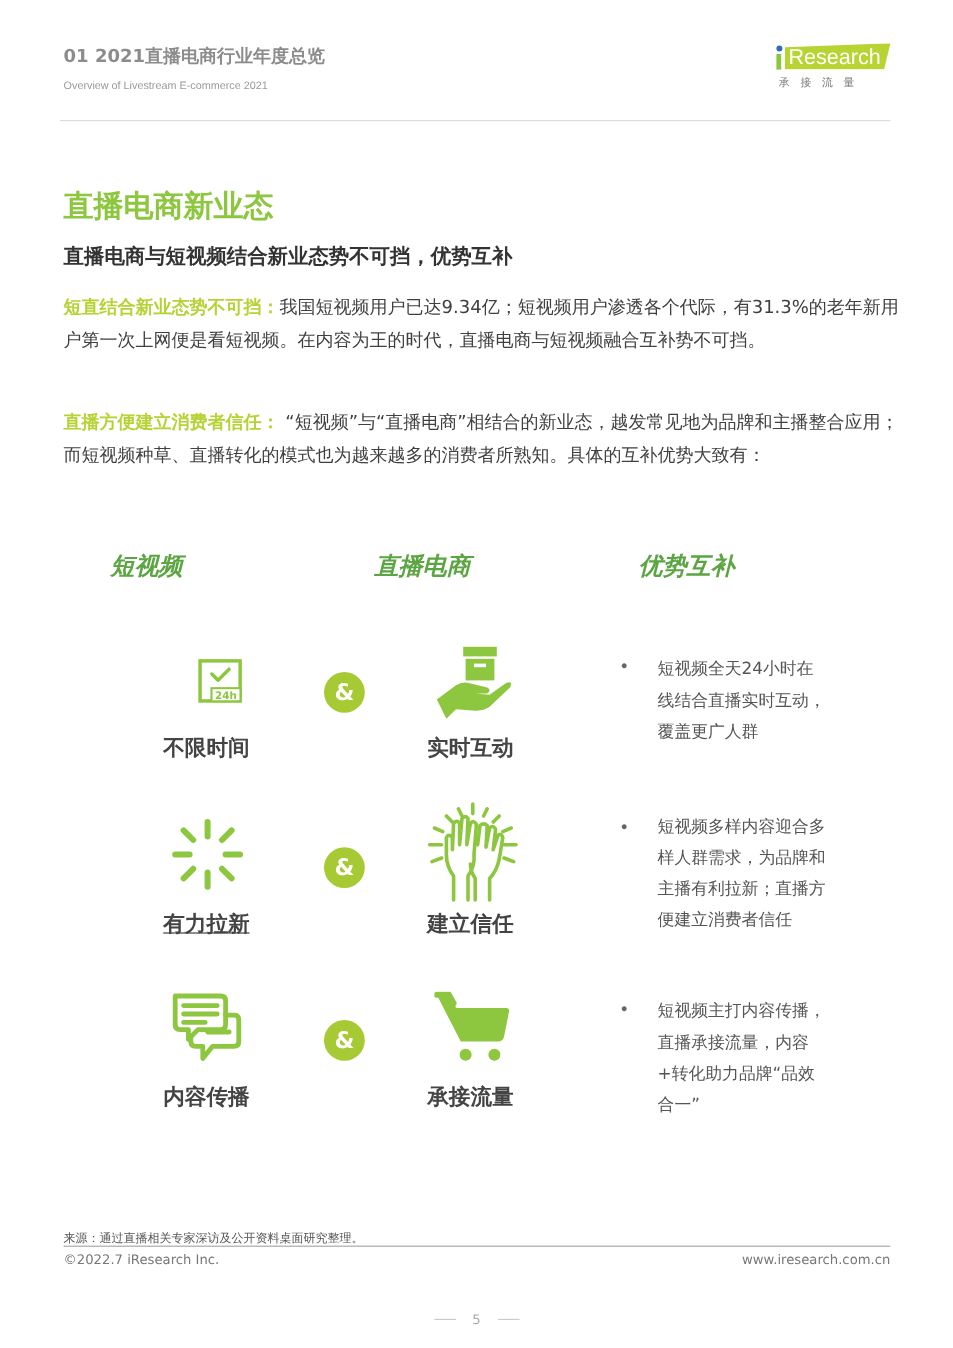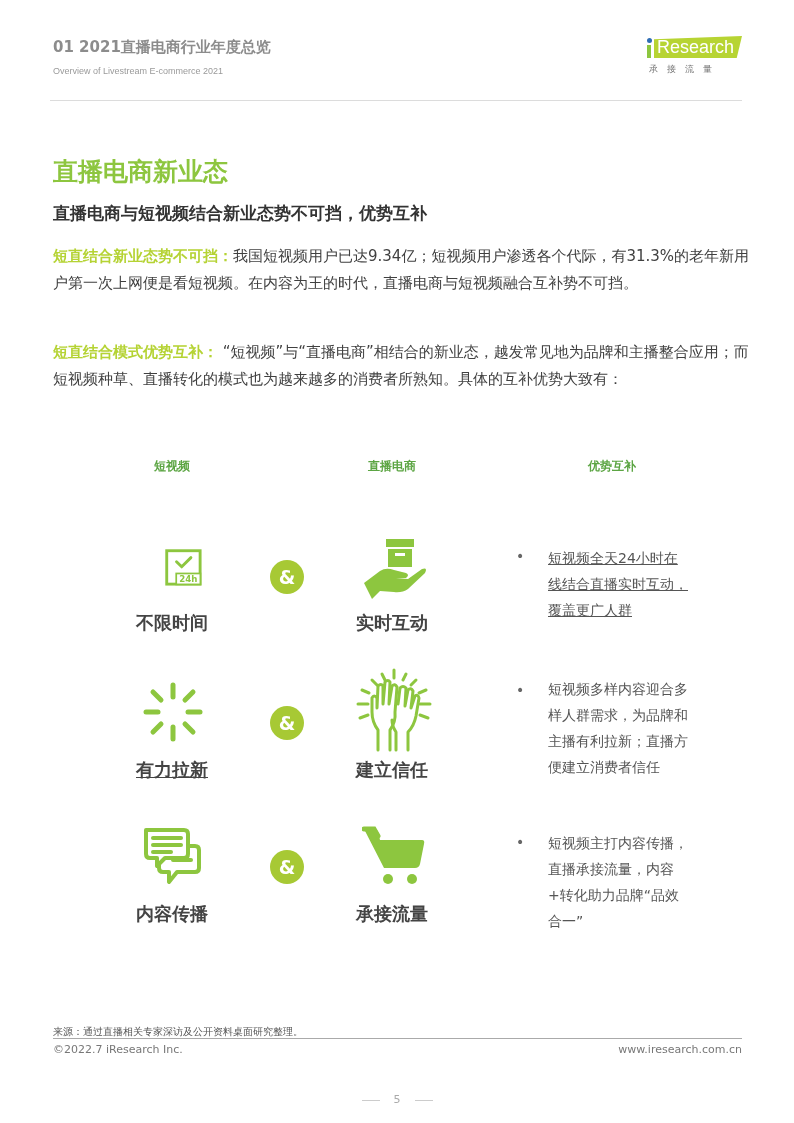--- a/index.html
+++ b/index.html
@@ -18,21 +18,21 @@
   .logo-cn { position: absolute; left: 5px; top: 30px; font-size: 9px; color: #777; letter-spacing: 9px; }
 
   .page-title { position: absolute; left: 53px; top: 155px; font-size: 25px; font-weight: bold; color: #8dc63f; }
   .page-subtitle { position: absolute; left: 53px; top: 202px; font-size: 17px; font-weight: bold; color: #333; }
 
   .para { position: absolute; left: 53px; width: 700px; font-size: 15px; line-height: 27px; color: #404040; }
   .para .lead { color: #b5d334; font-weight: bold; text-align: center; }
   .p1 { top: 243px; }
   .p2 { top: 339px; }
 
-  .col-head { position: absolute; top: 458px; font-size: 12px; font-weight: bold; color: #5ca543; text-align: center; width: 160px; }
+  .col-head { position: absolute; top: 458px; font-size: 20px; font-weight: bold; color: #5ca543; text-align: left; width: 160px; font-style: italic; }
 
   .icon-box { position: absolute; width: 70px; height: 70px; }
   .icon-box svg { width: 100%; height: 100%; }
   .label { position: absolute; font-size: 18px; font-weight: bold; color: #444; text-align: center; width: 160px; }
   .amp { position: absolute; width: 34px; height: 34px; border-radius: 50%; background: #a7c934; color: #fff; font-size: 19px; font-weight: bold; text-align: center; line-height: 34px; }
 
   .bullet { position: absolute; left: 516px; font-size: 14px; color: #666; }
   .bullet-text { position: absolute; left: 548px; width: 140px; font-size: 14px; line-height: 26px; color: #555; }
 
   .src-line { position: absolute; left: 53px; top: 1038px; width: 689px; height: 1px; background: #aaa; }
@@ -57,21 +57,21 @@
   <div class="logo-cn">承接流量</div>
 </div>
 
 <div class="page-title">直播电商新业态</div>
 <div class="page-subtitle">直播电商与短视频结合新业态势不可挡，优势互补</div>
 
 <div class="para p1">
   <span class="lead">短直结合新业态势不可挡：</span><span>我国短视频用户已达9.34亿；短视频用户渗透各个代际，有31.3%的老年新用户第一次上网便是看短视频。在内容为王的时代，直播电商与短视频融合互补势不可挡。</span>
 </div>
 <div class="para p2">
-  <span class="lead">短直结合模式优势互补：</span><span> “短视频”与“直播电商”相结合的新业态，越发常见地为品牌和主播整合应用；而短视频种草、直播转化的模式也为越来越多的消费者所熟知。具体的互补优势大致有：</span>
+  <span class="lead">直播方便建立消费者信任：</span><span> “短视频”与“直播电商”相结合的新业态，越发常见地为品牌和主播整合应用；而短视频种草、直播转化的模式也为越来越多的消费者所熟知。具体的互补优势大致有：</span>
 </div>
 
 <div class="col-head" style="left:92px;">短视频</div>
 <div class="col-head" style="left:312px;">直播电商</div>
 <div class="col-head" style="left:532px;">优势互补</div>
 
 <div class="icon-box" style="left:137px; top:535px; width:66px; height:66px;padding-left:28px;">
   <svg viewBox="0 0 66 66">
     <rect x="3" y="3" width="58" height="58" fill="none" stroke="#8dc63f" stroke-width="5"></rect>
     <polyline points="20,22 29,31 45,15" fill="none" stroke="#8dc63f" stroke-width="5" stroke-linecap="round" stroke-linejoin="round"></polyline>
@@ -85,21 +85,21 @@
 <div class="icon-box" style="left:362px; top:537px; width:66px; height:64px;">
   <svg viewBox="0 0 66 64">
     <rect x="24" y="2" width="28" height="8" fill="#8dc63f"></rect>
     <rect x="26" y="12" width="24" height="18" fill="#8dc63f"></rect>
     <rect x="33" y="16" width="10" height="3" fill="#fff"></rect>
     <path d="M2 46 L18 34 Q24 30 32 33 L44 36 Q48 38 44 41 L34 41 L46 42 L60 32 Q66 30 63 36 L46 52 Q40 56 32 55 L18 54 L10 62 Z" fill="#8dc63f"></path>
   </svg>
 </div>
 <div class="label" style="left:312px; top:611px;">实时互动</div>
 <div class="bullet" style="top:548px;">•</div>
-<div class="bullet-text" style="top:545px;text-decoration:underline;">短视频全天24小时在线结合直播实时互动，覆盖更广人群</div>
+<div class="bullet-text" style="top:545px;">短视频全天24小时在线结合直播实时互动，覆盖更广人群</div>
 
 <div class="icon-box" style="left:143px; top:682px; width:60px; height:60px;">
   <svg viewBox="0 0 60 60" stroke="#8dc63f" stroke-width="5" stroke-linecap="round" fill="none">
     <line x1="30" y1="3" x2="30" y2="15"></line>
     <line x1="30" y1="45" x2="30" y2="57"></line>
     <line x1="3" y1="30" x2="15" y2="30"></line>
     <line x1="45" y1="30" x2="57" y2="30"></line>
     <line x1="10" y1="10" x2="18" y2="18"></line>
     <line x1="42" y1="42" x2="50" y2="50"></line>
     <line x1="50" y1="10" x2="42" y2="18"></line>

